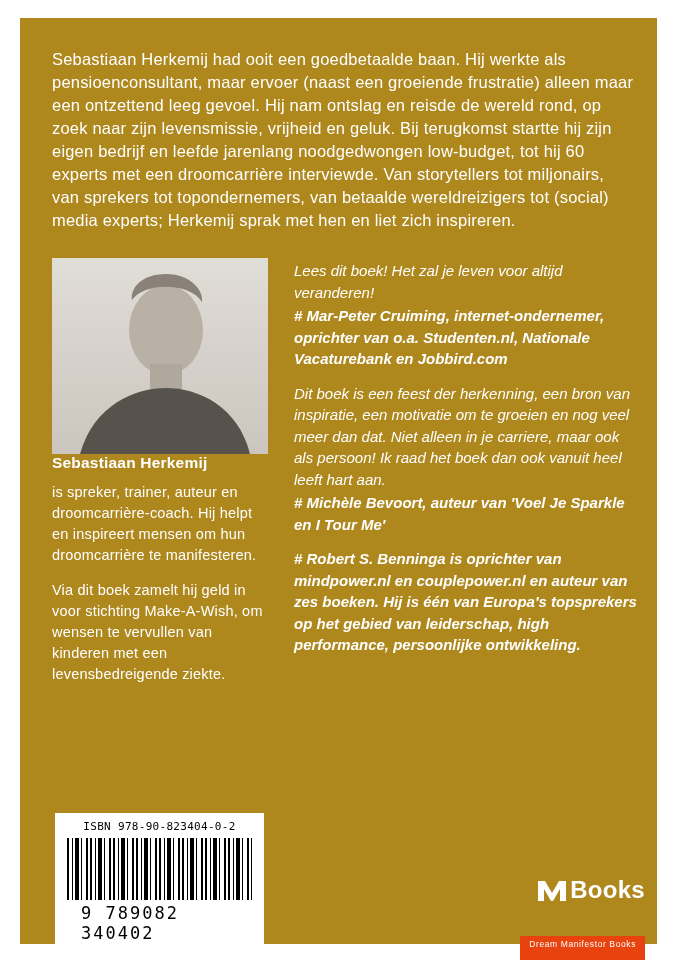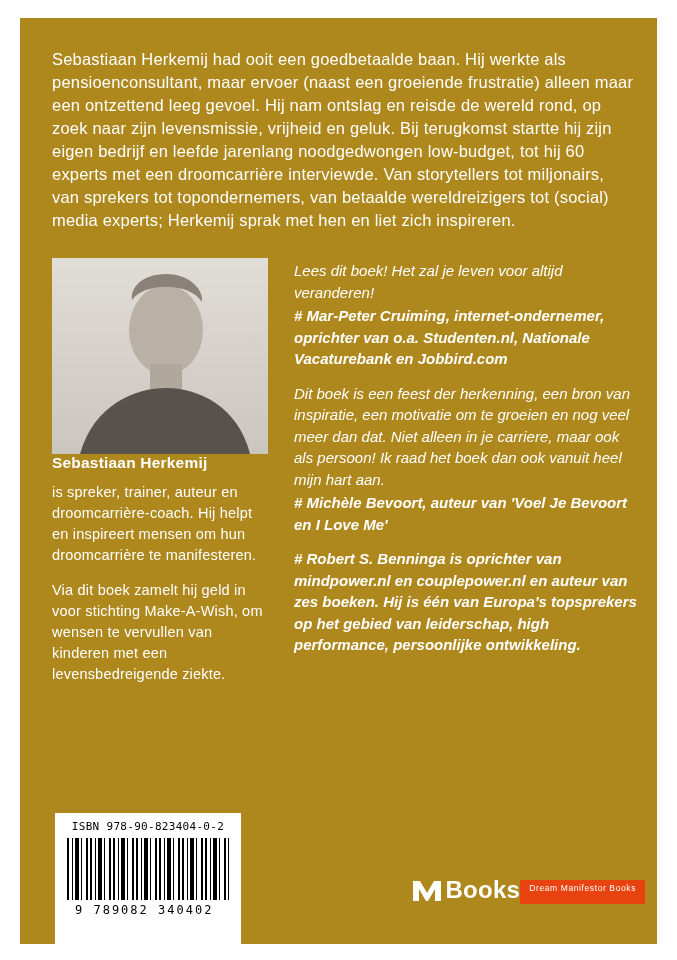--- a/index.html
+++ b/index.html
@@ -69,21 +69,21 @@
     font-weight: bold;
     font-size: 15px;
     line-height: 21.5px;
     margin: 0;
   }
 
   .barcode-box {
     position: absolute;
     left: 55px;
     top: 813px;
-    width: 186px;
+    width: 209px;
     height: 147px;
     background: #ffffff;
     box-sizing: border-box;
     padding-top: 7px;
     color: #000;
   }
   .isbn {
     text-align: center;
     font-family: "DejaVu Sans Mono", monospace;
     font-size: 11px;
@@ -97,33 +97,34 @@
       90deg,
       #000 0 2px, #fff 2px 5px,
       #000 5px 6px, #fff 6px 8px,
       #000 8px 12px, #fff 12px 14px,
       #000 14px 15px, #fff 15px 19px,
       #000 19px 21px, #fff 21px 23px
     );
   }
   .digits {
     font-family: "DejaVu Sans Mono", monospace;
-    font-size: 12px;
+    font-size: 17px;
     letter-spacing: 2px;
-    padding-left: 20px;
+    padding-left: 26px;
     color: #000;
   }
 
   .publisher {
     position: absolute;
     right: 32px;
     top: 876px;
     display: flex;
-    flex-direction: row;
+    flex-direction: column;
     align-items: flex-end;
+    gap: 28px;
   }
   .logo-row {
     display: flex;
     align-items: center;
     gap: 3px;
     color: #ffffff;
   }
   .logo-row .mark { display: block; }
   .logo-text {
     font-weight: bold;
@@ -171,22 +172,22 @@
         <p class="bio">is spreker, trainer, auteur en droomcarrière-coach. Hij helpt en inspireert mensen om hun droomcarrière te manifesteren.</p>
         <p class="bio">Via dit boek zamelt hij geld in voor stichting Make-A-Wish, om wensen te vervullen van kinderen met een levensbedreigende ziekte.</p>
       </div>
 
       <div class="right-col">
         <div class="testimonial">
           <p class="quote">Lees dit boek! Het zal je leven voor altijd veranderen!</p>
           <p class="attr"># Mar-Peter Cruiming, internet-ondernemer, oprichter van o.a. Studenten.nl, Nationale Vacaturebank en Jobbird.com</p>
         </div>
         <div class="testimonial">
-          <p class="quote">Dit boek is een feest der herkenning, een bron van inspiratie, een motivatie om te groeien en nog veel meer dan dat. Niet alleen in je carriere, maar ook als persoon! Ik raad het boek dan ook vanuit heel mijn hart aan.</p>
-          <p class="attr"># Michèle Bevoort, auteur van 'Voel Je Bevoort en I Love Me'</p>
+          <p class="quote">Dit boek is een feest der herkenning, een bron van inspiratie, een motivatie om te groeien en nog veel meer dan dat. Niet alleen in je carriere, maar ook als persoon! Ik raad het boek dan ook vanuit heel leeft hart aan.</p>
+          <p class="attr"># Michèle Bevoort, auteur van 'Voel Je Sparkle en I Tour Me'</p>
         </div>
         <div class="testimonial">
           <p class="attr"># Robert S. Benninga is oprichter van mindpower.nl en couplepower.nl en auteur van zes boeken. Hij is één van Europa's topsprekers op het gebied van leiderschap, high performance, persoonlijke ontwikkeling.</p>
         </div>
       </div>
     </div>
   </div>
 
   <div class="barcode-box">
     <div class="isbn">ISBN 978-90-823404-0-2</div>

